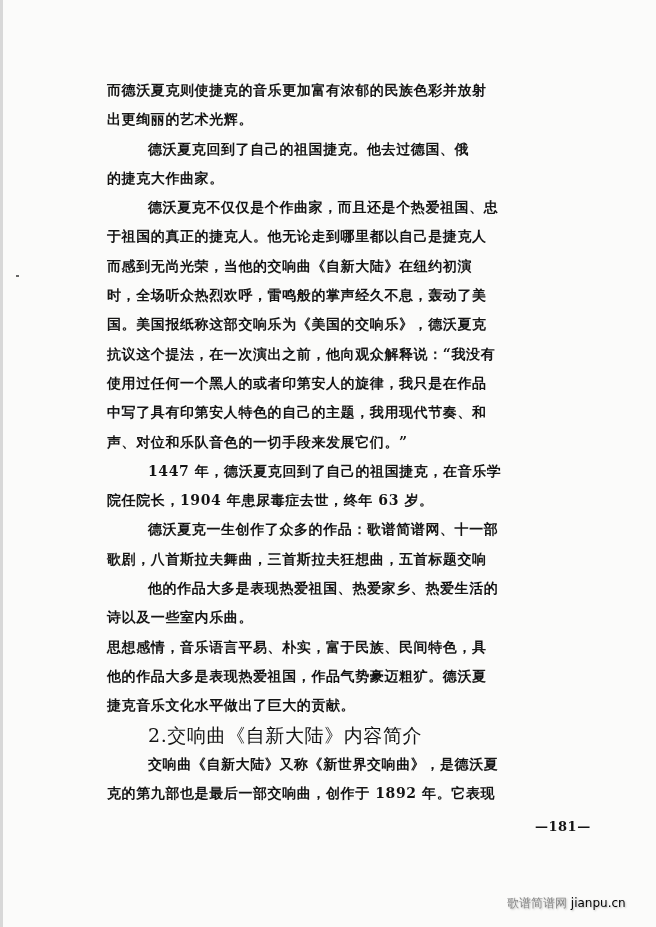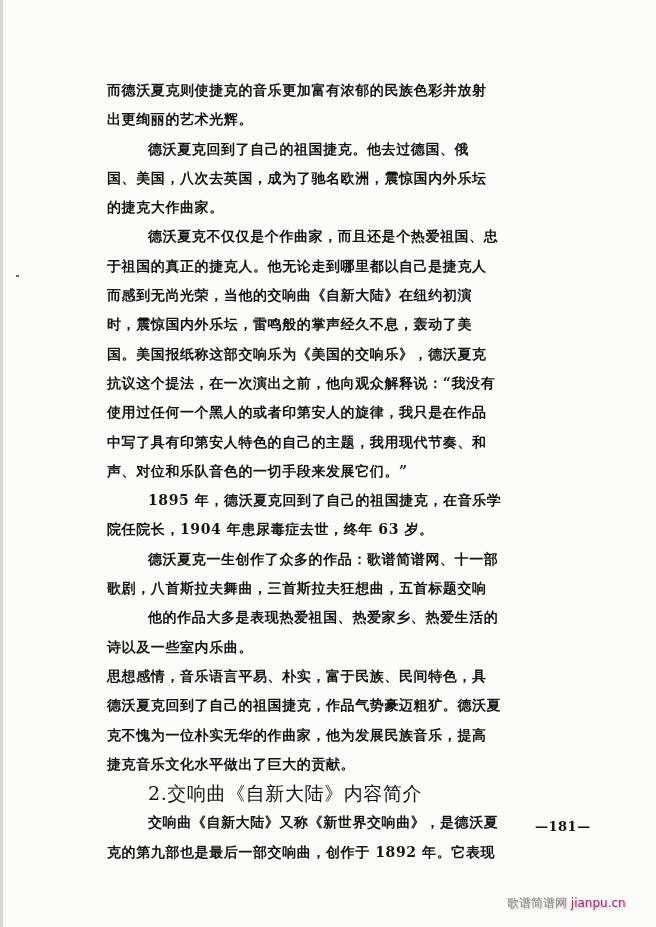--- a/index.html
+++ b/index.html
@@ -24,52 +24,50 @@
   .heading { font-weight: normal; font-size: 19px; }
   .page-number {
     position: absolute; left: 535px; top: 819px;
     font-size: 13px; font-weight: bold; letter-spacing: 0.5px;
   }
   .watermark {
     position: absolute; left: 507px; top: 895px; font-size: 12px;
     font-family: "DejaVu Sans", sans-serif; color: #888;
     text-shadow: 1px 1px 2px rgba(0,0,0,0.25);
   }
-  .watermark .domain { color: #be185d; }
+  .watermark .domain { color: #000000; }
   .speck { position: absolute; width: 3px; height: 2px; background: #666; }
 </style>
 </head>
 <body>
 
 <div class="left-edge"></div>
 
 <div class="page">
   <div class="line">而德沃夏克则使捷克的音乐更加富有浓郁的民族色彩并放射</div>
   <div class="line">出更绚丽的艺术光辉。</div>
   <div class="line indent">德沃夏克回到了自己的祖国捷克。他去过德国、俄</div>
-  <div class="line">国、美国，八次去英国，成为了驰名欧洲，震惊国内外乐坛</div>
   <div class="line">的捷克大作曲家。</div>
   <div class="line indent">德沃夏克不仅仅是个作曲家，而且还是个热爱祖国、忠</div>
   <div class="line">于祖国的真正的捷克人。他无论走到哪里都以自己是捷克人</div>
   <div class="line">而感到无尚光荣，当他的交响曲《自新大陆》在纽约初演</div>
-  <div class="line">时，震惊国内外乐坛，雷鸣般的掌声经久不息，轰动了美</div>
+  <div class="line">时，全场听众热烈欢呼，雷鸣般的掌声经久不息，轰动了美</div>
   <div class="line">国。美国报纸称这部交响乐为《美国的交响乐》，德沃夏克</div>
   <div class="line">抗议这个提法，在一次演出之前，他向观众解释说：“我没有</div>
   <div class="line">使用过任何一个黑人的或者印第安人的旋律，我只是在作品</div>
   <div class="line">中写了具有印第安人特色的自己的主题，我用现代节奏、和</div>
   <div class="line">声、对位和乐队音色的一切手段来发展它们。”</div>
-  <div class="line indent">1895 年，德沃夏克回到了自己的祖国捷克，在音乐学</div>
+  <div class="line indent">1447 年，德沃夏克回到了自己的祖国捷克，在音乐学</div>
   <div class="line">院任院长，1904 年患尿毒症去世，终年 63 岁。</div>
   <div class="line indent">德沃夏克一生创作了众多的作品：歌谱简谱网、十一部</div>
   <div class="line">歌剧，八首斯拉夫舞曲，三首斯拉夫狂想曲，五首标题交响</div>
   <div class="line indent">他的作品大多是表现热爱祖国、热爱家乡、热爱生活的</div>
   <div class="line">诗以及一些室内乐曲。</div>
   <div class="line">思想感情，音乐语言平易、朴实，富于民族、民间特色，具</div>
-  <div class="line">德沃夏克回到了自己的祖国捷克，作品气势豪迈粗犷。德沃夏</div>
-  <div class="line">克不愧为一位朴实无华的作曲家，他为发展民族音乐，提高</div>
+  <div class="line">他的作品大多是表现热爱祖国，作品气势豪迈粗犷。德沃夏</div>
   <div class="line">捷克音乐文化水平做出了巨大的贡献。</div>
   <div class="line indent heading">2.交响曲《自新大陆》内容简介</div>
   <div class="line indent">交响曲《自新大陆》又称《新世界交响曲》，是德沃夏</div>
   <div class="line">克的第九部也是最后一部交响曲，创作于 1892 年。它表现</div>
 </div>
 
 <div class="page-number">—181—</div>
 
 <div class="speck" style="left:16px; top:275px;"></div>
 

